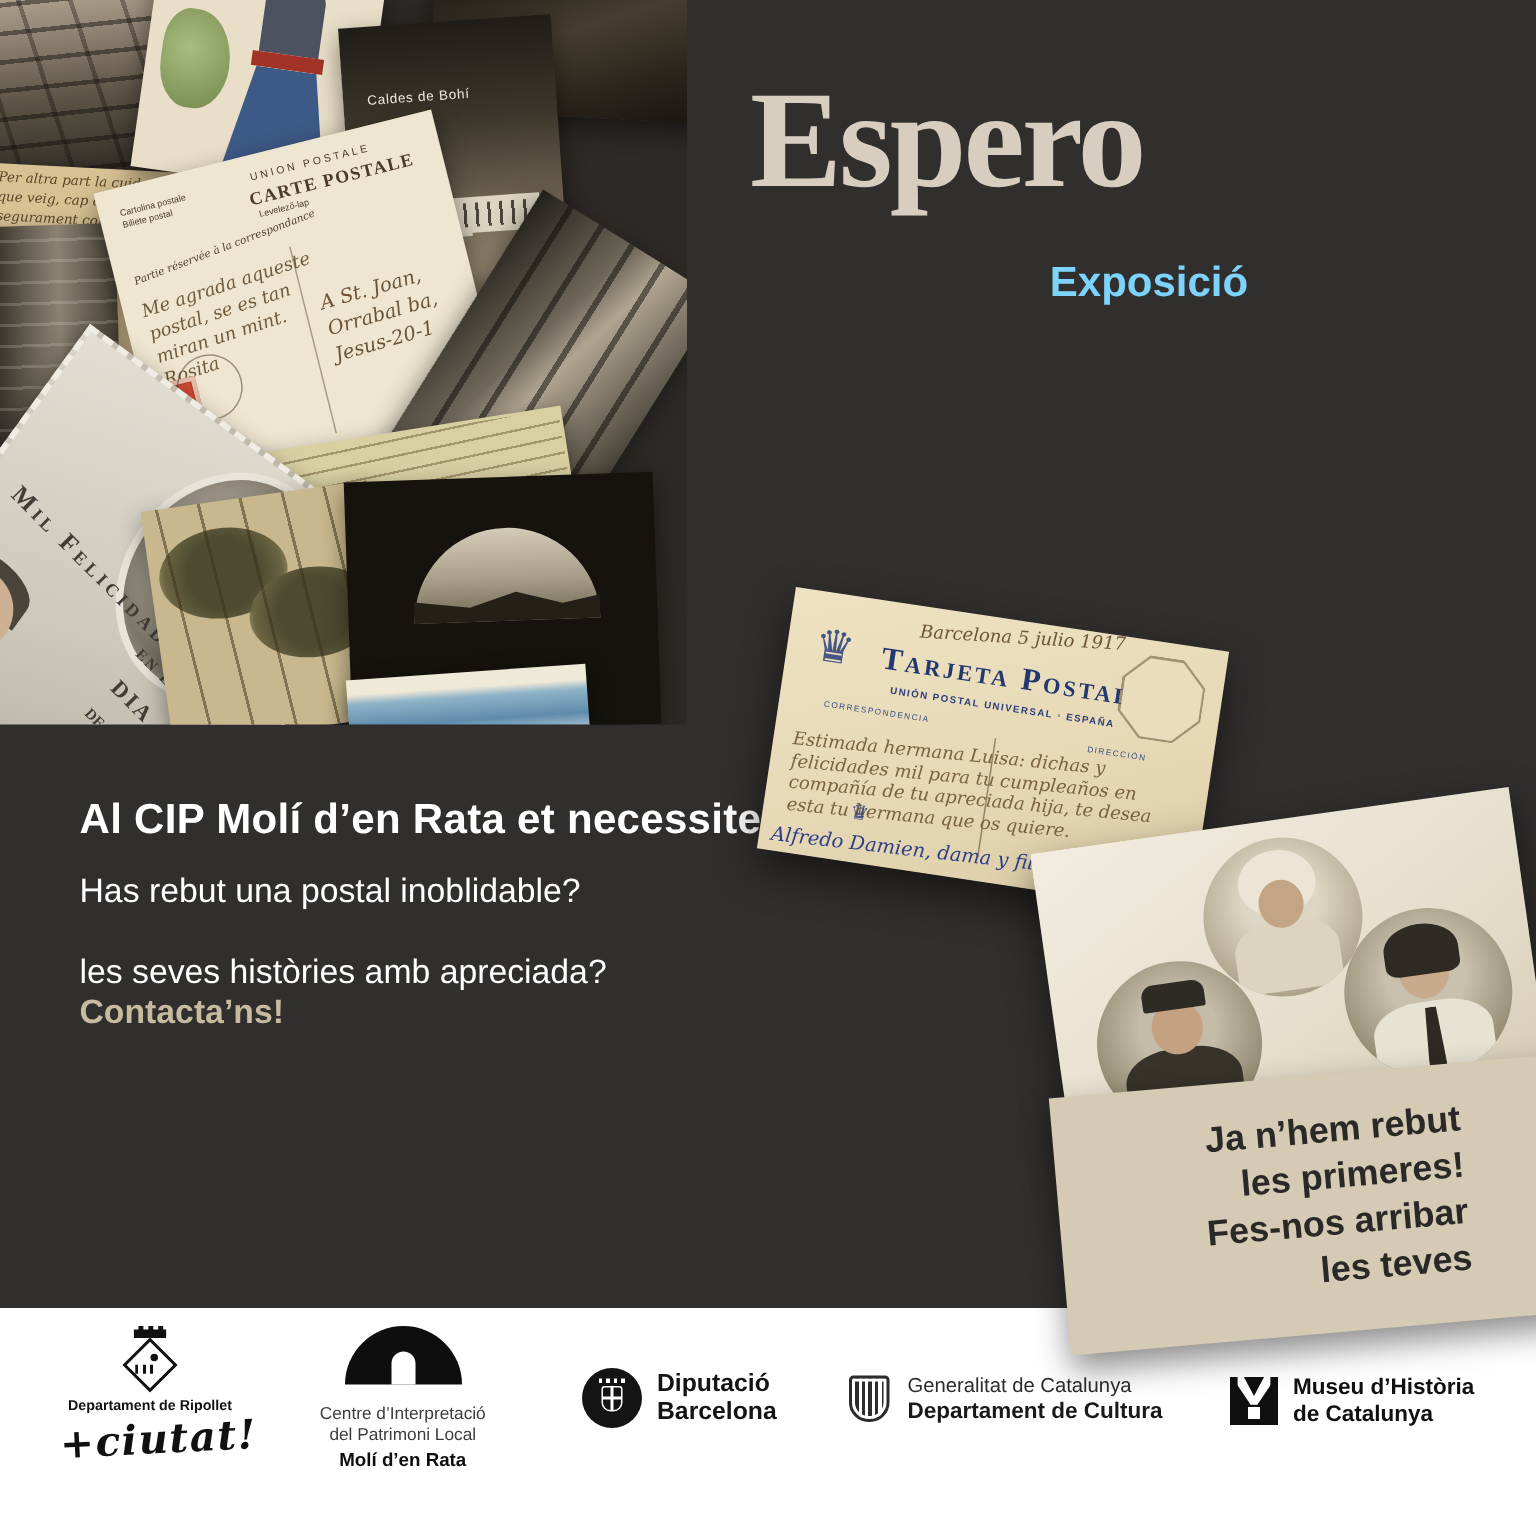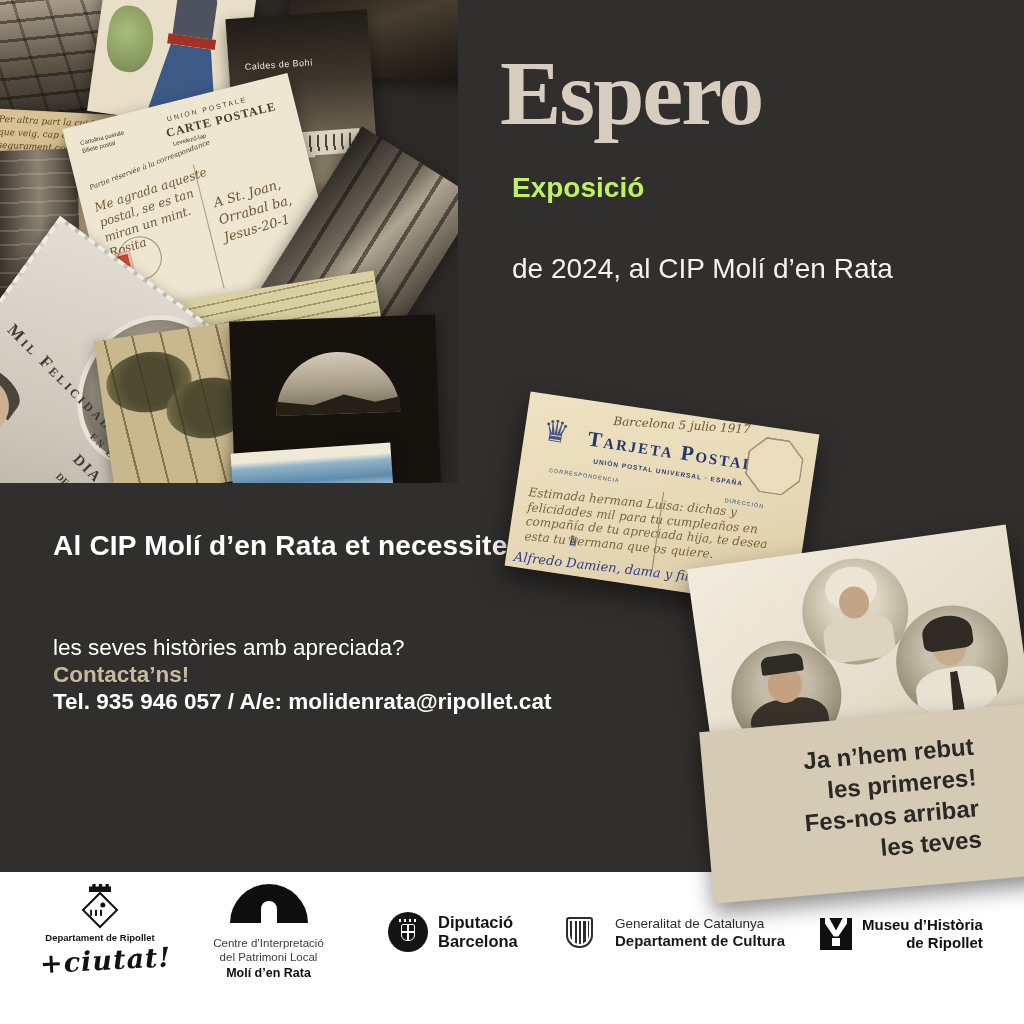--- a/index.html
+++ b/index.html
@@ -86,21 +86,21 @@
   .pc-arch .opening{position:absolute;left:44px;top:34px;width:124px;height:62px;border-radius:62px 62px 0 0;
     background:linear-gradient(180deg,#d4cbb8 0%,#a79d88 55%,#6f6754 100%);}
   .pc-arch .hill{position:absolute;left:44px;top:72px;width:124px;height:24px;
     background:#241f17;clip-path:polygon(0 100%,0 40%,30% 60%,55% 20%,80% 55%,100% 35%,100% 100%);}
   .pc-bluewash { left:232px; top:448px; width:160px; height:46px; transform:rotate(-4deg);
     background:linear-gradient(180deg,#efe9d7 0 22%,#8fb3c8 36%,#5f8cab 70%,#bdd2dc 100%);}
 
   
   #titleblock { left:500px; top:48px; width:520px; z-index:2; }
   #titleblock h1 { font:700 92px/90px "Liberation Serif",serif; letter-spacing:-2px; color:#d8cec0; }
-  .expo { margin-top:34px; font:700 28px "Liberation Sans",sans-serif; color:#bef264; padding-left:12px;}
+  .expo { margin-top:34px; font:700 28px "Liberation Sans",sans-serif; color:#7dd3fc; padding-left:12px;text-align:center;}
   .dates { margin-top:6px; font:400 28px/39px "Liberation Sans",sans-serif; color:#f5f3f0; padding-left:12px;}
 
   
   #tarjeta { left:516px; top:412px; width:292px; height:176px; transform:rotate(8.5deg); z-index:3;
     background:linear-gradient(160deg,#eee2c2 0%,#e7d9b6 55%,#dccca6 100%); box-shadow:0 12px 26px rgba(0,0,0,.5); }
   #tarjeta .postdate{position:absolute;left:86px;top:4px;font:italic 12px "DejaVu Serif",serif;color:#6d5634;transform:rotate(-5deg);}
   #tarjeta .crown{position:absolute;left:18px;top:18px;font-size:30px;color:#2b3f7a;opacity:.85;}
   #tarjeta .tp-title{position:absolute;left:58px;top:26px;width:180px;text-align:center;
     font:700 21px "Liberation Serif",serif;font-variant:small-caps;letter-spacing:2px;color:#22386e;}
   #tarjeta .tp-sub{position:absolute;left:58px;top:56px;width:180px;text-align:center;
@@ -179,28 +179,28 @@
   .db-circle { width:40px; height:40px; border-radius:50%; background:#141414; position:relative; flex:0 0 auto;}
   .db-circle i { position:absolute; left:13px; top:12px; width:14px; height:17px; border:1.6px solid #fff;
     border-radius:2px 2px 6px 6px; display:block; }
   .db-circle i::before { content:""; position:absolute; left:4.5px; top:-1px; bottom:0; width:2px; background:#fff; }
   .db-circle i::after { content:""; position:absolute; left:0; top:6px; right:0; height:2px; background:#fff; }
   .db-circle b { position:absolute; left:11px; top:7px; width:18px; height:3px;
     background:repeating-linear-gradient(90deg,#fff 0 2.5px,transparent 2.5px 5px); }
   .db-text { font:700 16.5px/19px "Liberation Sans",sans-serif; color:#141414; }
   
   .gc { left:566px; top:44px; width:230px; text-align:left; }
-  .gc-row { display:flex; align-items:center; gap:22px; }
+  .gc-row { display:flex; align-items:center; gap:12px; }
   .gc-shield { width:27px; height:31px; border:2px solid #2c2c2c; border-radius:3px 3px 13px 13px;
     background:repeating-linear-gradient(90deg,#fff 0 2.2px,#2c2c2c 2.2px 4.4px); flex:0 0 auto;
     box-shadow:0 0 0 2px #fff inset; }
   .gc-t1 { font:400 13.5px/16px "Liberation Sans",sans-serif; color:#2c2c2c; }
   .gc-t2 { font:700 15px/17px "Liberation Sans",sans-serif; color:#1a1a1a; }
   
-  .mh { left:820px; top:44px; width:190px; text-align:right; }
+  .mh { left:820px; top:44px; width:190px; text-align:left; }
   .mh-row { display:flex; align-items:center; gap:10px; }
   .mh-icon { width:32px; height:32px; background:#101010; position:relative; flex:0 0 auto; }
   .mh-icon i { position:absolute; left:15%; top:0; width:70%; height:58%; background:#fff; display:block;
     clip-path:polygon(0 0,20% 0,50% 68%,80% 0,100% 0,100% 28%,60% 100%,40% 100%,0 28%); }
   .mh-icon b { position:absolute; left:37%; bottom:12%; width:26%; height:26%; background:#fff; }
   .mh-text { font:700 15px/18px "Liberation Sans",sans-serif; color:#101010; }
 </style>
 </head>
 <body>
 
@@ -258,21 +258,20 @@
     <div class="hill"></div>
   </div>
   <div class="pc pc-bluewash"></div>
 </div>
 
 <div id="titleblock" class="abs">
   <h1><span>Espero</span><br></h1>
   <div class="expo">Exposició</div>
   <div class="dates">
     <br>
-    <span>de 2024, al CIP Molí d’en Rata</span>
   </div>
 </div>
 
 <div id="tarjeta" class="abs">
   <div class="postdate">Barcelona 5 julio 1917</div>
   <div class="crown">♛</div>
   <div class="tp-title">Tarjeta Postal</div>
   <div class="tp-sub">UNIÓN POSTAL UNIVERSAL ◦ ESPAÑA</div>
   <div class="lab-l">CORRESPONDENCIA</div>
   <div class="lab-r">DIRECCIÓN</div>
@@ -307,25 +306,24 @@
 <div id="notecard" class="abs">
   <span>Ja n’hem rebut</span><br>
   <span>les primeres!</span><br>
   <span>Fes-nos arribar</span><br>
   <span>les teves</span>
 </div>
 
 <div id="callout" class="abs">
   <h2>Al CIP Molí d’en Rata et necessitem!</h2>
   <div class="body">
-    <br>
+    <span>Has rebut una postal inoblidable?</span><br>
     <br>
     <span>les seves històries amb apreciada?</span><br>
     <span class="cta">Contacta’ns!</span><br>
-    <span class="contact">Tel. 935 946 057 / A/e: molidenrata@ripollet.cat</span>
   </div>
 </div>
 
 <div id="footer" class="abs">
   <div class="logo aj">
     <div class="aj-crown"></div>
     <div class="aj-diamond">
         <b></b>
         <i></i>
       </div>
@@ -362,17 +360,17 @@
     </div>
   </div>
   <div class="logo mh">
     <div class="mh-row">
       <div class="mh-icon">
           <i></i>
           <b></b>
         </div>
       <div class="mh-text">
         <span>Museu d’Història</span><br>
-        <span>de Ripollet</span>
+        <span>de Catalunya</span>
       </div>
     </div>
   </div>
 </div>
 
 </body></html>

